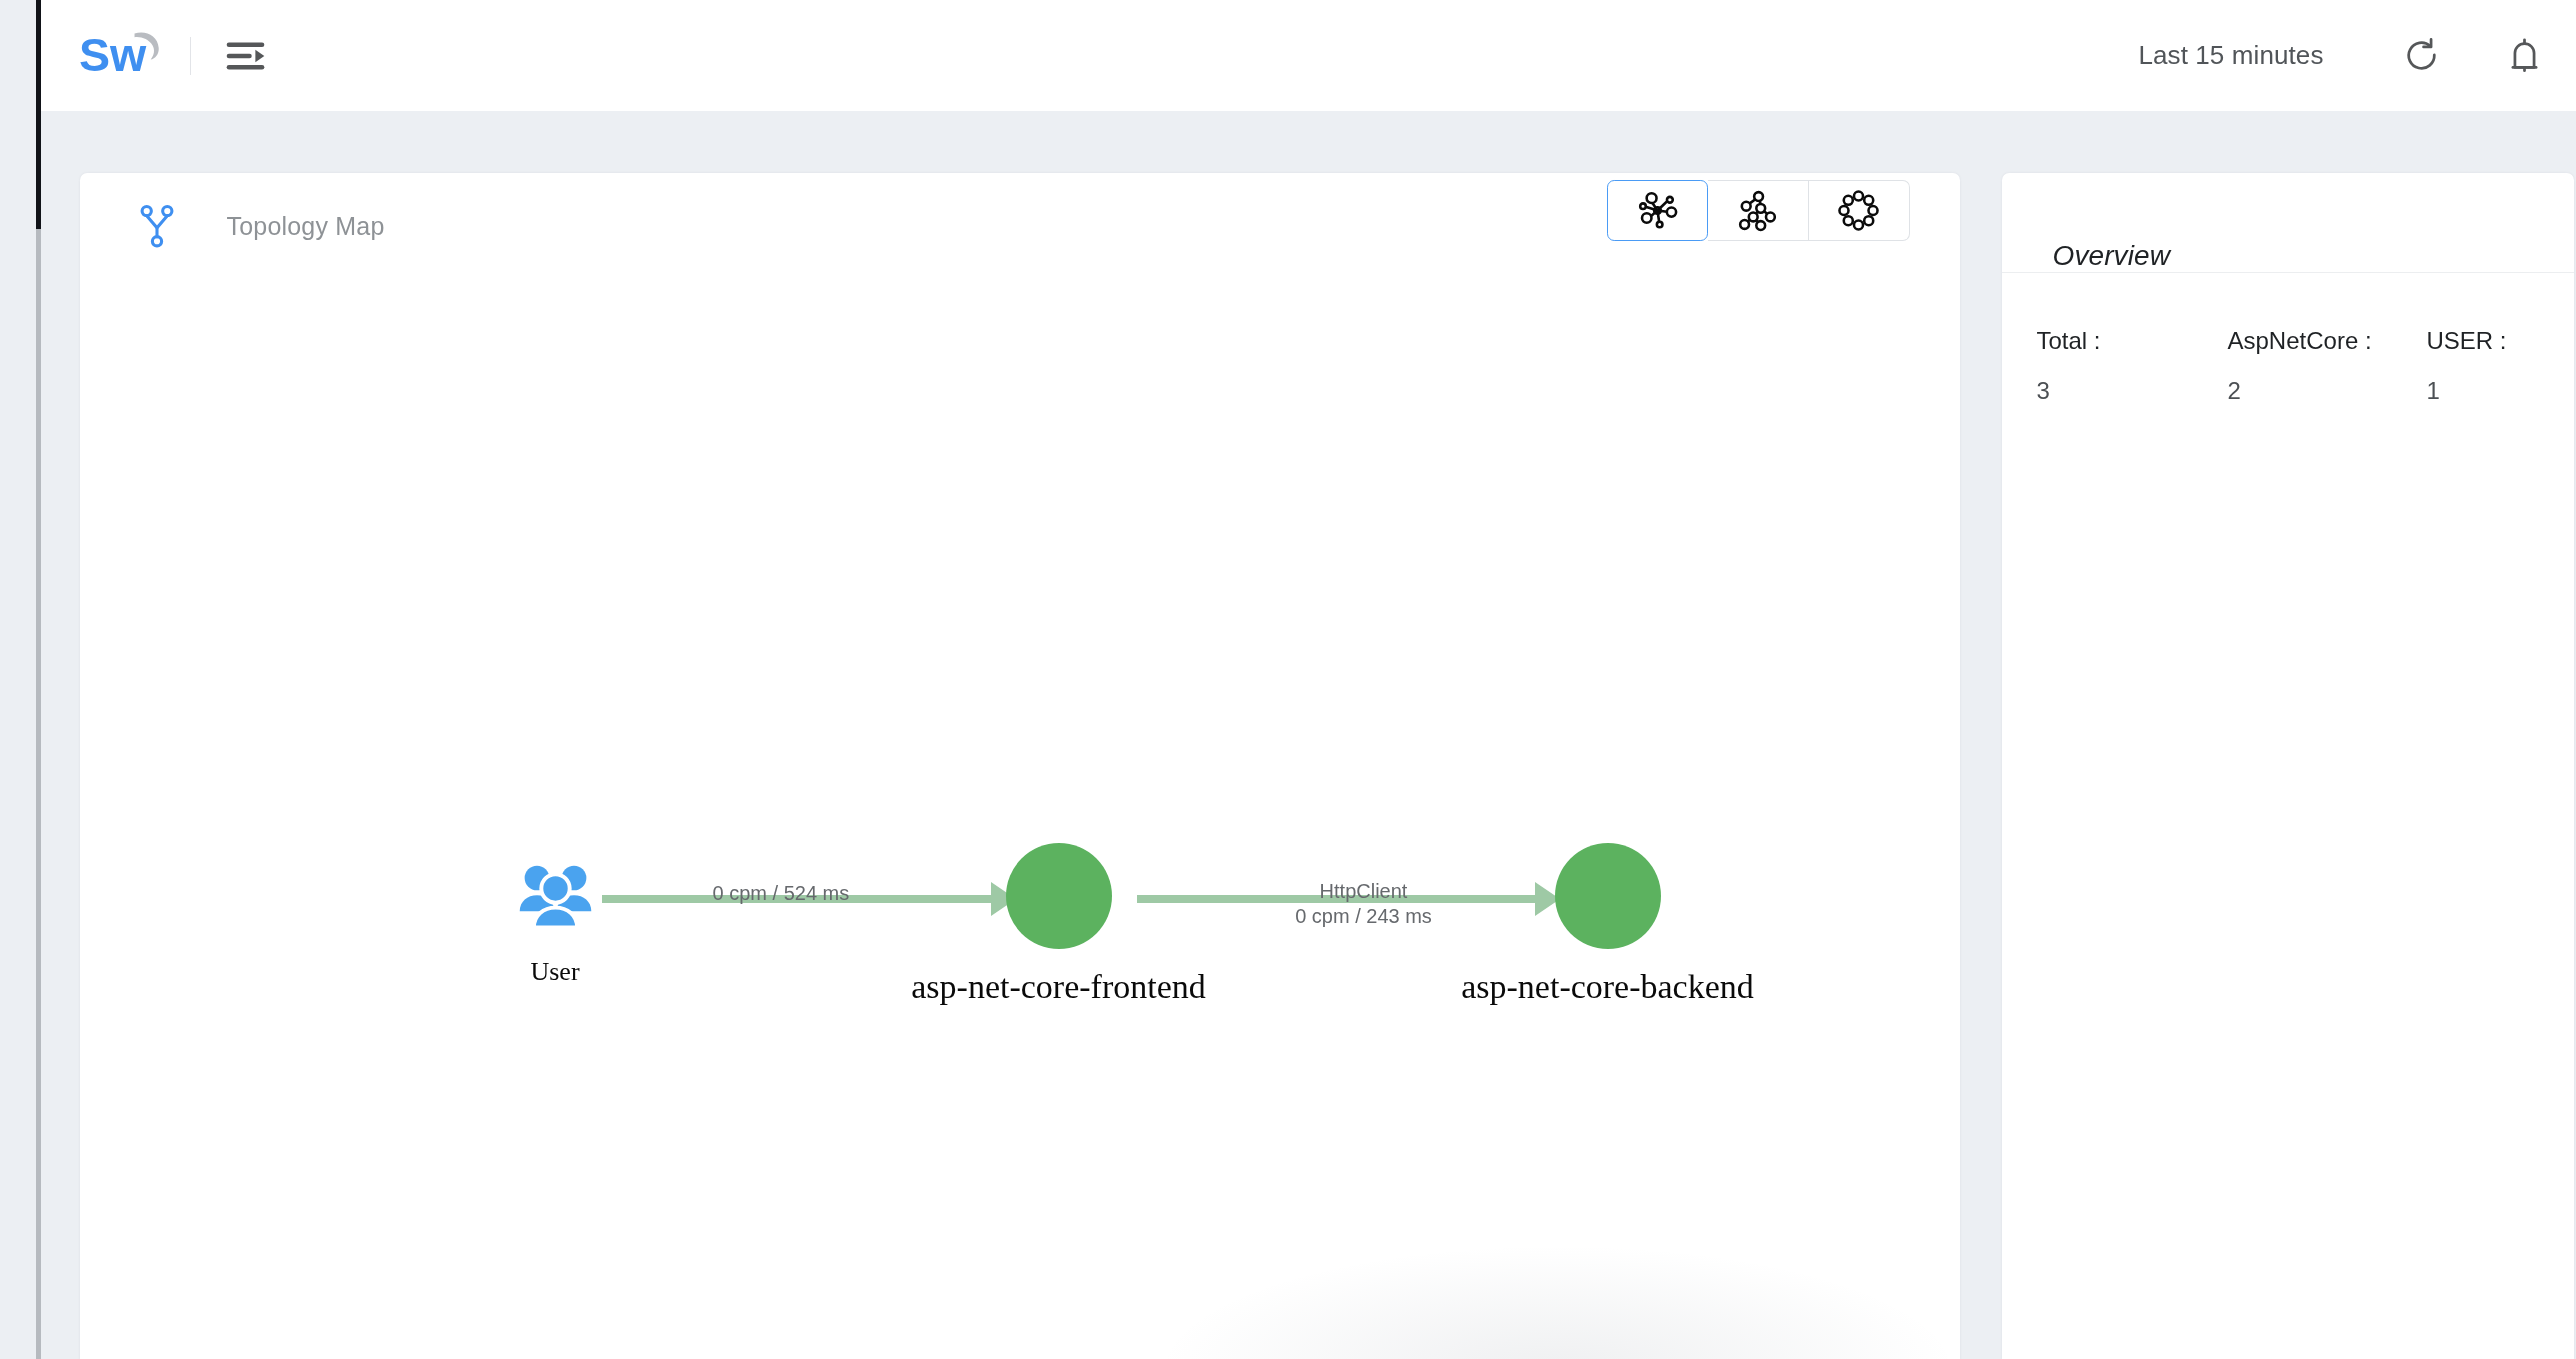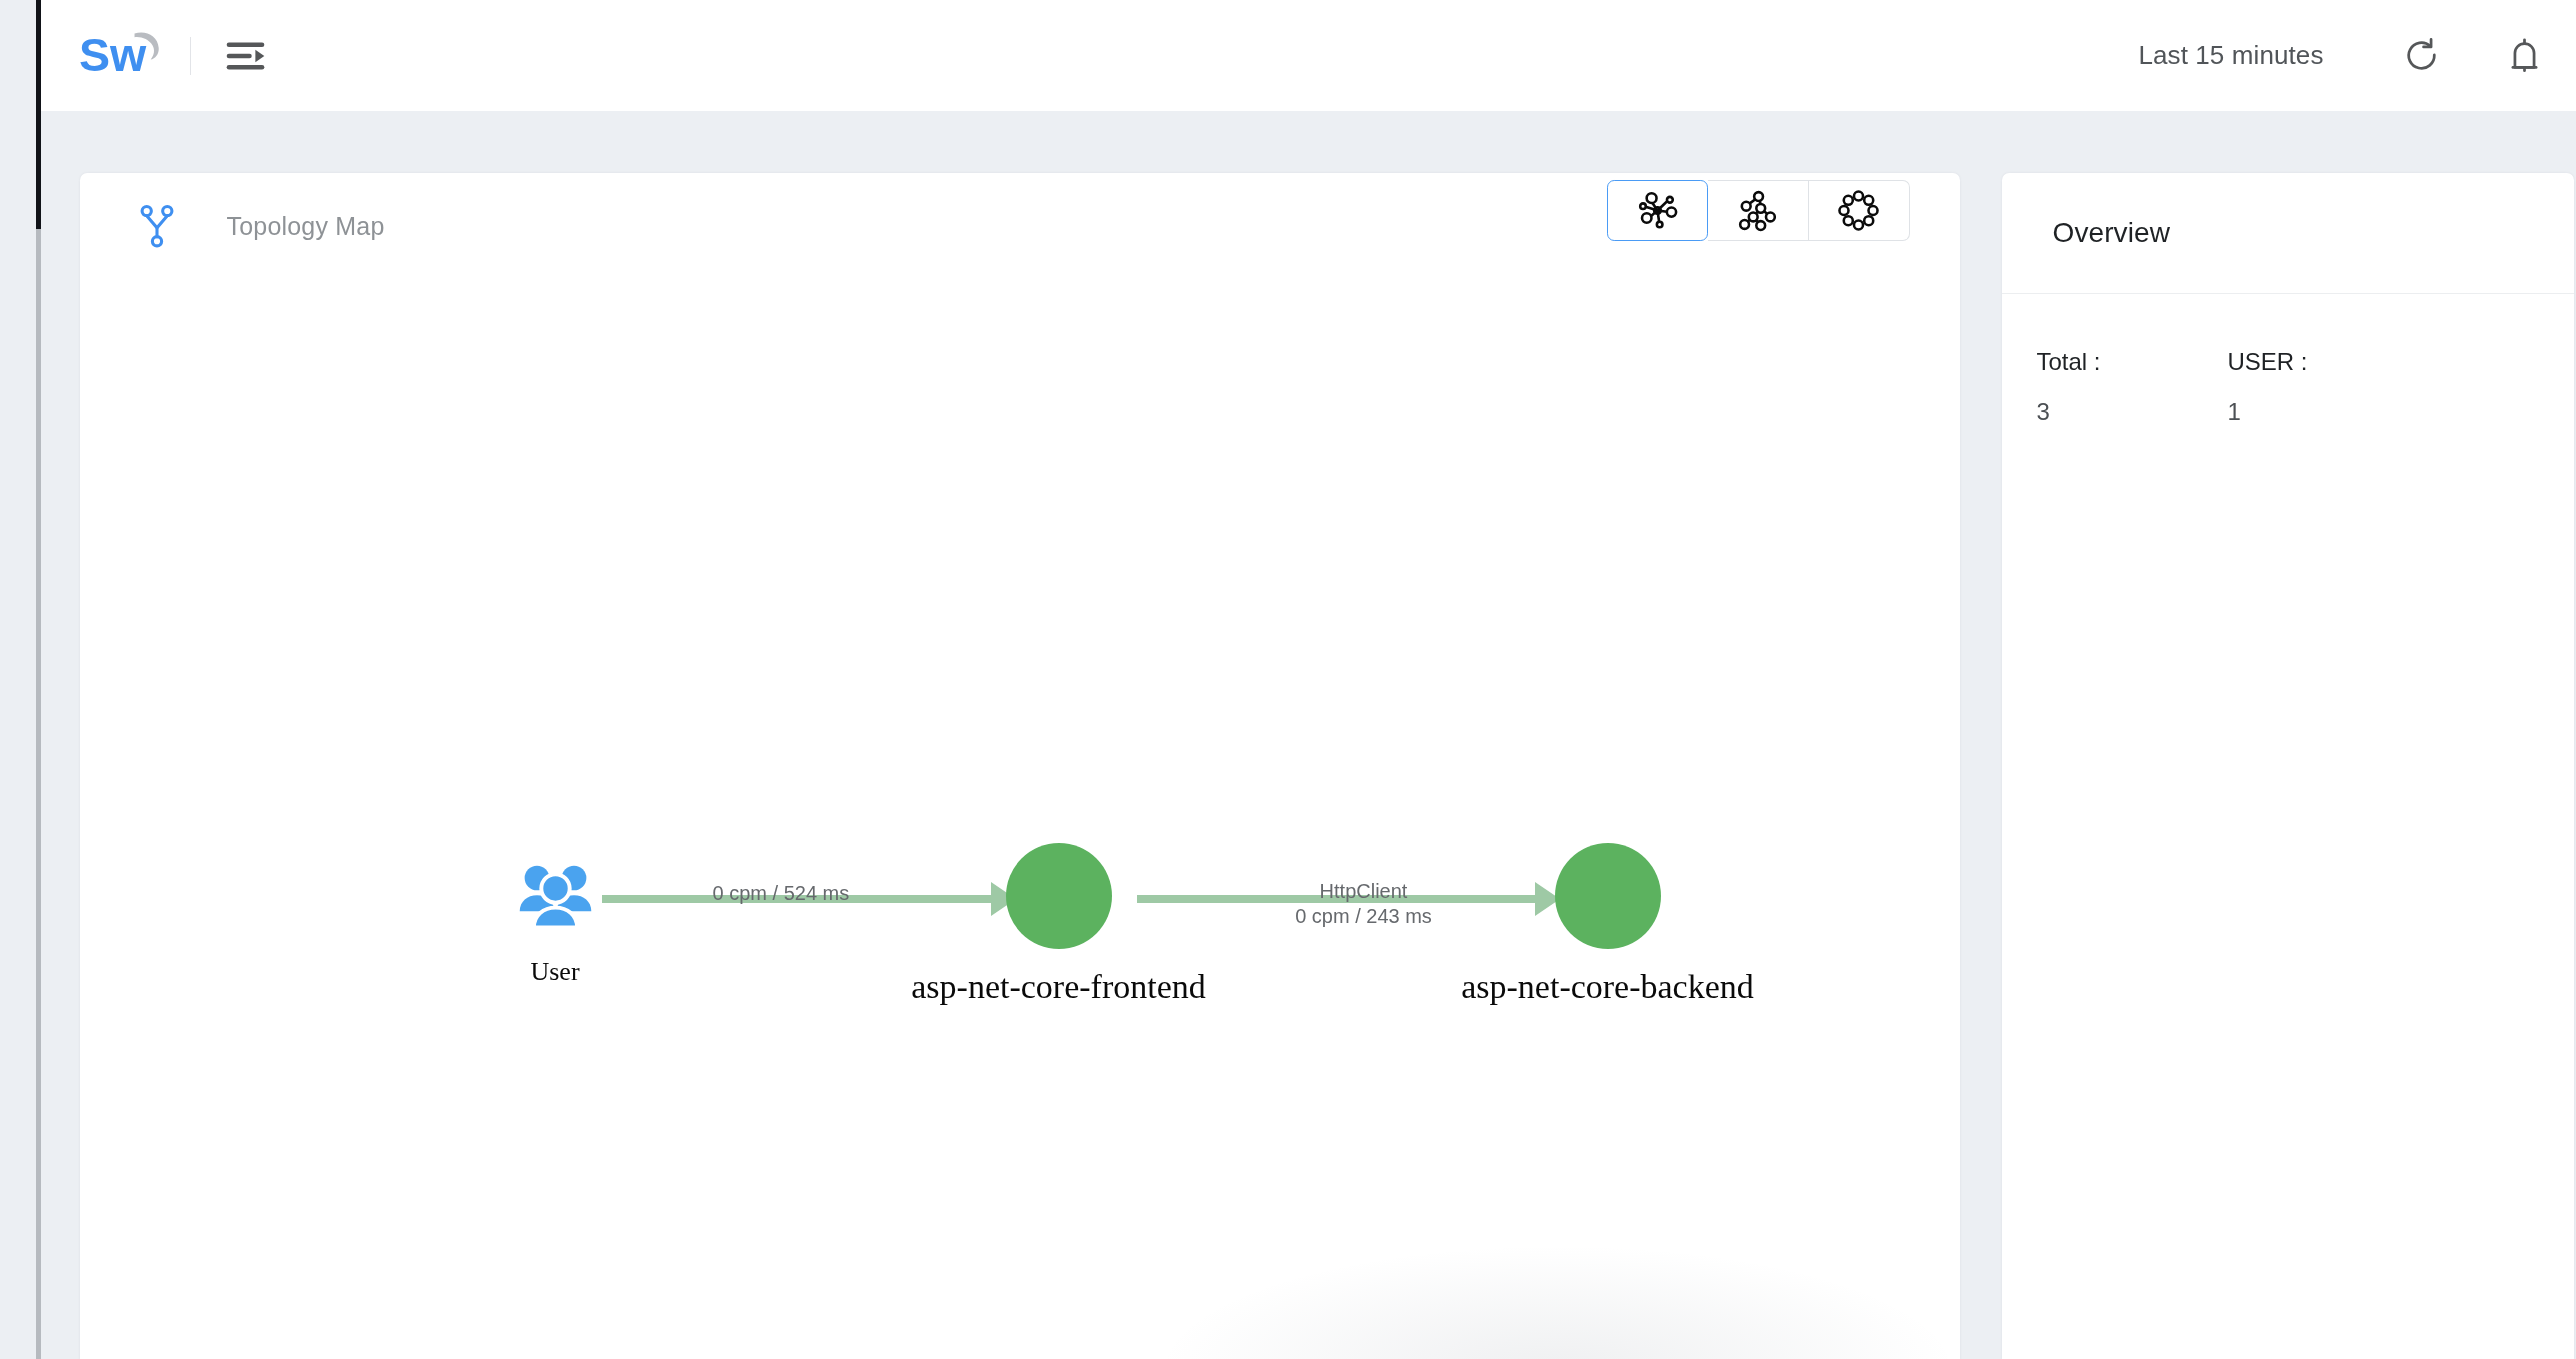--- a/index.html
+++ b/index.html
@@ -204,23 +204,23 @@
   .overview-card {
     position: absolute;
     left: 1961px; top: 62px;
     width: 572px; height: 1187px;
     background: #ffffff;
     border-radius: 7.2px 7.2px 0 0;
     box-shadow: 0 0.9px 2.7px rgba(20,30,50,.07);
     overflow: hidden;
   }
   .overview-header {
-    height: 121px;
+    height: 100px;
     border-bottom: 0.9px solid #eceef0;
-    display: flex; align-items: center;
+    display: flex; align-items: flex-end; font-style: italic;
   }
   .overview-title {
     margin-left: 51px;
     font-size: 28px;
     color: #1f2225;
     letter-spacing: 0.1px;
   }
   .overview-body {
     padding: 54px 0 0 35px;
   }
@@ -393,20 +393,24 @@
     <div class="overview-card">
       <div class="overview-header">
         <div class="overview-title">Overview</div>
       </div>
       <div class="overview-body">
         <div class="stats-row">
           <div class="stat-block stat-w-total">
             <div class="stat-label">Total :</div>
             <div class="stat-value">3</div>
           </div>
+          <div class="stat-block stat-w-asp">
+            <div class="stat-label">AspNetCore :</div>
+            <div class="stat-value">2</div>
+          </div>
           <div class="stat-block stat-w-user">
             <div class="stat-label">USER :</div>
             <div class="stat-value">1</div>
           </div>
         </div>
       </div>
     </div>
 
   </div>
 </div>

